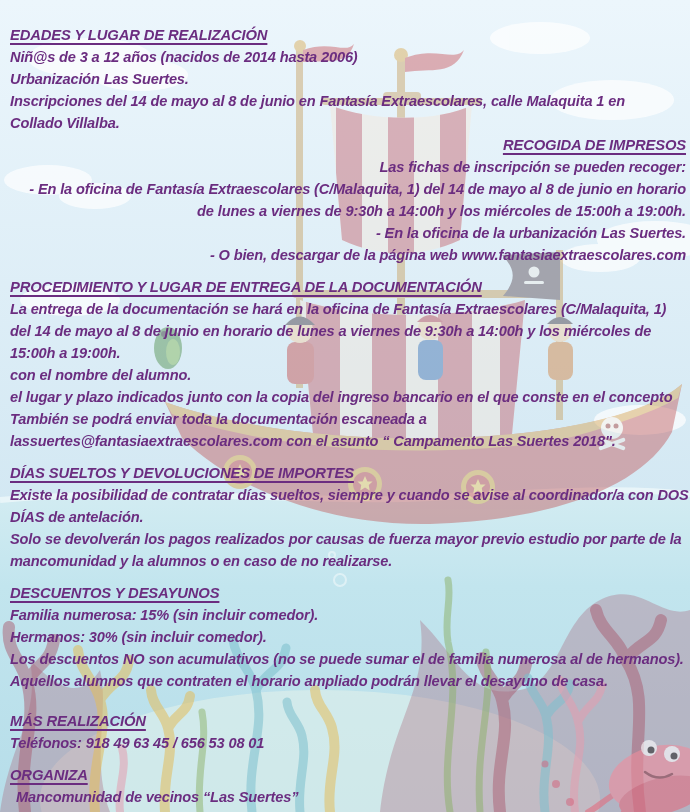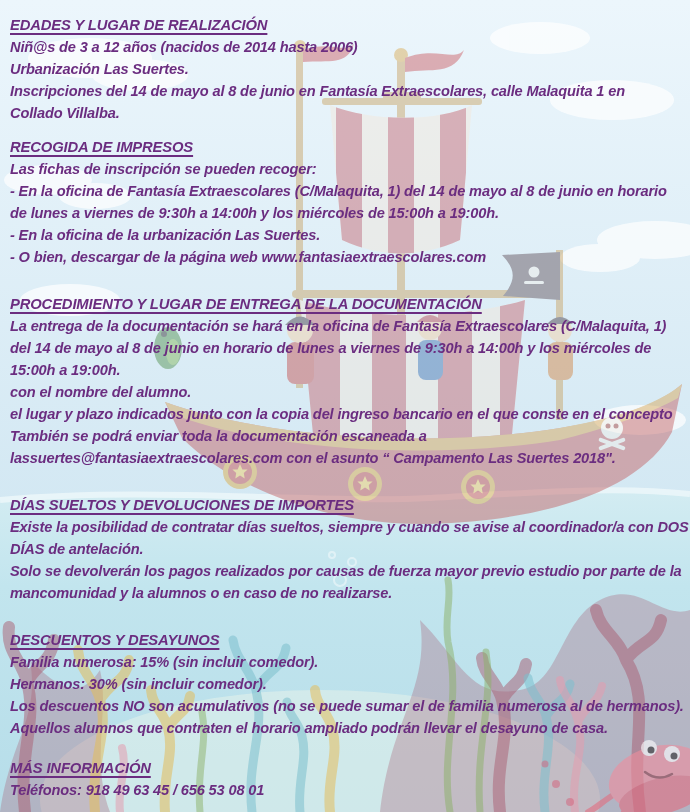--- a/index.html
+++ b/index.html
@@ -10,22 +10,22 @@
   }
   .bg-svg{position:absolute;left:0;top:0;}
   .content{
     position:absolute;left:10px;top:6px;width:676px;
     color:#6b2d80;
     font-weight:bold;font-style:italic;
     font-size:14.6px;line-height:22px;
     letter-spacing:-0.15px;
   }
   section{margin:0;}
-  .sec{margin-top:25px;}
-  .sec.gap-md{margin-top:12px;}
+  .sec{margin-top:10px;}
+  .sec.gap-md{margin-top:0;text-align:right;}
   .sec.gap-lg{margin-top:18px;}
   h2{
     font-size:14.8px;margin:0;display:inline-block;
     font-weight:bold;font-style:italic;
     text-decoration:underline;
     text-decoration-thickness:1.5px;
     text-underline-offset:3px;
     line-height:22px;
   }
   .line{white-space:nowrap;}
@@ -232,21 +232,21 @@
         <circle cx="651" cy="750" r="3.5" fill="#2c2c2c"></circle>
       <circle cx="672" cy="754" r="8" fill="#ffffff"></circle>
         <circle cx="674" cy="756" r="3.5" fill="#2c2c2c"></circle>
     </g>
     <path d="M645,772 Q658,782 672,774" stroke="#8a3d49" stroke-width="2.5" fill="none" stroke-linecap="round"></path>
   </g>
 </svg>
 
 <div class="content">
 
-  <section class="sec" style="margin-top:8px">
+  <section class="sec" style="margin-top:18px">
     <h2>EDADES Y LUGAR DE REALIZACIÓN</h2>
     <div class="line">Niñ@s de 3 a 12 años (nacidos de 2014 hasta 2006)</div>
     <div class="line">Urbanización Las Suertes.</div>
     <div class="line">Inscripciones del 14 de mayo al 8 de junio en Fantasía Extraescolares, calle Malaquita 1 en</div>
     <div class="line">Collado Villalba.</div>
   </section>
 
   <section class="sec gap-md">
     <h2>RECOGIDA DE IMPRESOS</h2>
     <div class="line">Las fichas de inscripción se pueden recoger:</div>
@@ -277,21 +277,21 @@
 
   <section class="sec">
     <h2>DESCUENTOS Y DESAYUNOS</h2>
     <div class="line">Familia numerosa: 15% (sin incluir comedor).</div>
     <div class="line">Hermanos: 30% (sin incluir comedor).</div>
     <div class="line">Los descuentos NO son acumulativos (no se puede sumar el de familia numerosa al de hermanos).</div>
     <div class="line">Aquellos alumnos que contraten el horario ampliado podrán llevar el desayuno de casa.</div>
   </section>
 
   <section class="sec gap-lg">
-    <h2>MÁS INFORMACIÓN</h2>
+    <h2>MÁS REALIZACIÓN</h2>
     <div class="line">Teléfonos: 918 49 63 45 / 656 53 08 01</div>
   </section>
 
   <section class="sec">
     <h2>ORGANIZA</h2>
     <div class="line indent">Mancomunidad de vecinos “Las Suertes”</div>
   </section>
 
 </div>
 

